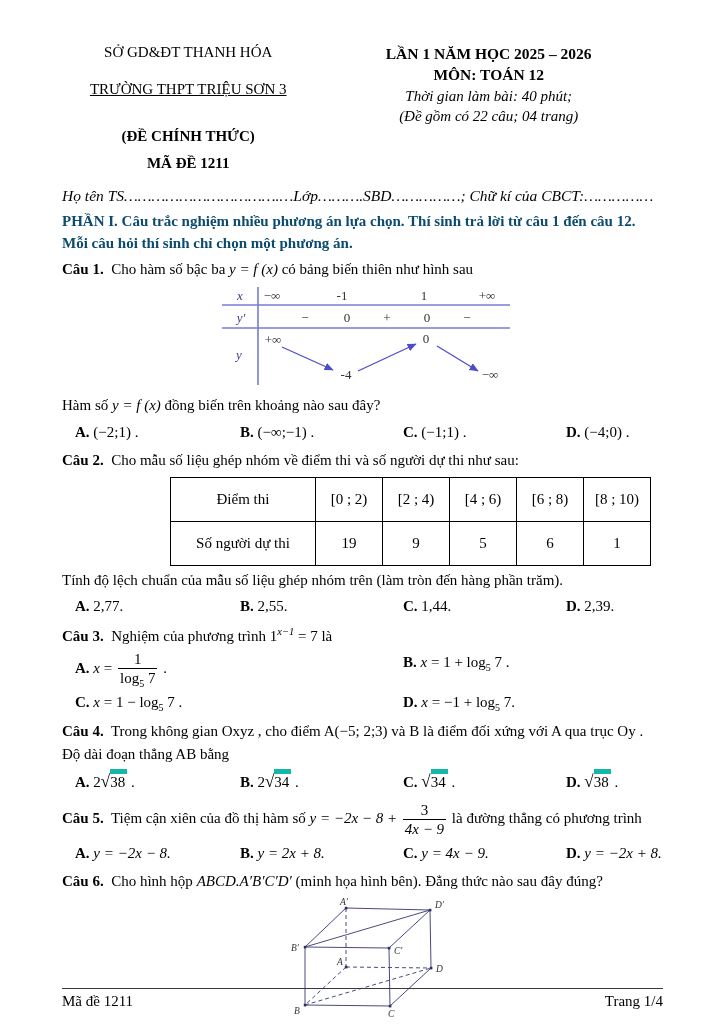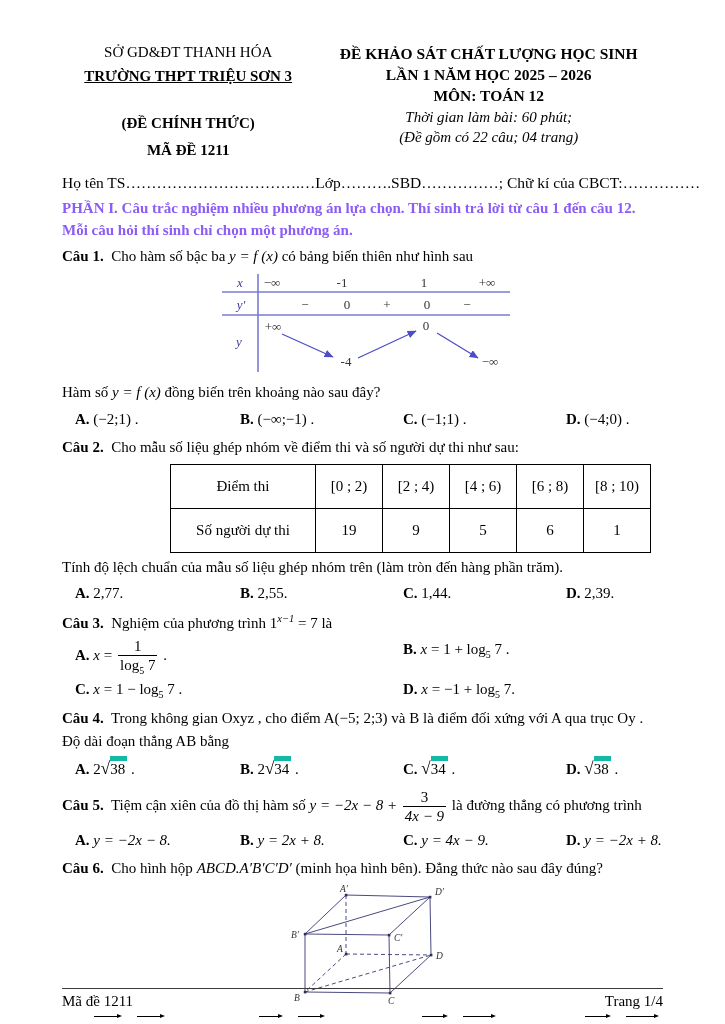--- a/index.html
+++ b/index.html
@@ -11,27 +11,27 @@
     background:#ffffff;
     font-family:"Liberation Serif","DejaVu Serif",serif;
     font-size:15px;color:#000;
     overflow:hidden;
   }
   
   .header{display:flex;}
   .header-left{width:42%;text-align:center;}
   .header-right{width:58%;text-align:center;}
   .hl1{font-size:15px;}
-  .hl2{font-weight:bold;text-decoration:underline;margin-top:7px;}
+  .hl2{font-weight:normal;text-decoration:underline;margin-top:20px;}
   .hl3{font-weight:bold;margin-top:30px;}
   .hl4{font-weight:bold;margin-top:10px;}
   .hr1,.hr2,.hr3{font-weight:bold;font-size:15.5px;line-height:1.35;}
   .hr4,.hr5{font-style:italic;font-size:15px;line-height:1.35;}
-  .student-line{margin-top:15px;font-size:15.5px;white-space:nowrap;}
-  .part-heading{font-weight:bold;margin-top:6px;line-height:1.45;color:#8b5cf6;}
+  .student-line{font-style:italic;margin-top:15px;font-size:15.5px;white-space:nowrap;}
+  .part-heading{font-weight:bold;margin-top:6px;line-height:1.45;color:#0c4a6e;}
   
   .q-text{margin:3px 0;line-height:1.5;}
   .q-label{font-weight:bold;}
   .mi{font-style:italic;}
   .answers{display:grid;grid-template-columns:165px 163px 163px auto;padding-left:13px;margin:1px 0 4px 0;}
   .answers-2{grid-template-columns:328px auto;}
   .answer{line-height:1.7;}
   .answer > b{font-weight:bold;}
   
   .frac{display:inline-block;vertical-align:middle;text-align:center;line-height:1.2;padding:0 2px;}
@@ -67,24 +67,23 @@
 <div class="page">
 
   <div class="header">
     <div class="header-left">
       <div class="hl1">SỞ GD&amp;ĐT THANH HÓA</div>
       <div class="hl2">TRƯỜNG THPT TRIỆU SƠN 3</div>
       <div class="hl3">(ĐỀ CHÍNH THỨC)</div>
       <div class="hl4">MÃ ĐỀ 1211</div>
     </div>
     <div class="header-right">
-      <div class="hr1">ĐỀ KHẢO SÁT CHẤT LƯỢNG HỌC SINH</div>
       <div class="hr2">LẦN 1 NĂM HỌC 2025 – 2026</div>
       <div class="hr3">MÔN: TOÁN 12</div>
-      <div class="hr4">Thời gian làm bài: 60 phút;</div>
+      <div class="hr4">Thời gian làm bài: 40 phút;</div>
       <div class="hr5">(Đề gồm có 22 câu; 04 trang)</div>
     </div>
   </div>
 
   <div class="student-line">Họ tên TS…………………………….…Lớp……….SBD……………; Chữ kí của CBCT:……………</div>
 
   <div class="part-heading">PHẦN I. Câu trắc nghiệm nhiều phương án lựa chọn. Thí sinh trả lời từ câu 1 đến câu 12. Mỗi câu hỏi thí sinh chỉ chọn một phương án.</div>
 
   <div>
     <p class="q-text"><b class="q-label">Câu 1.</b>&nbsp; <span>Cho hàm số bậc ba </span><span class="mi">y = f (x)</span><span> có bảng biến thiên như hình sau</span></p>

